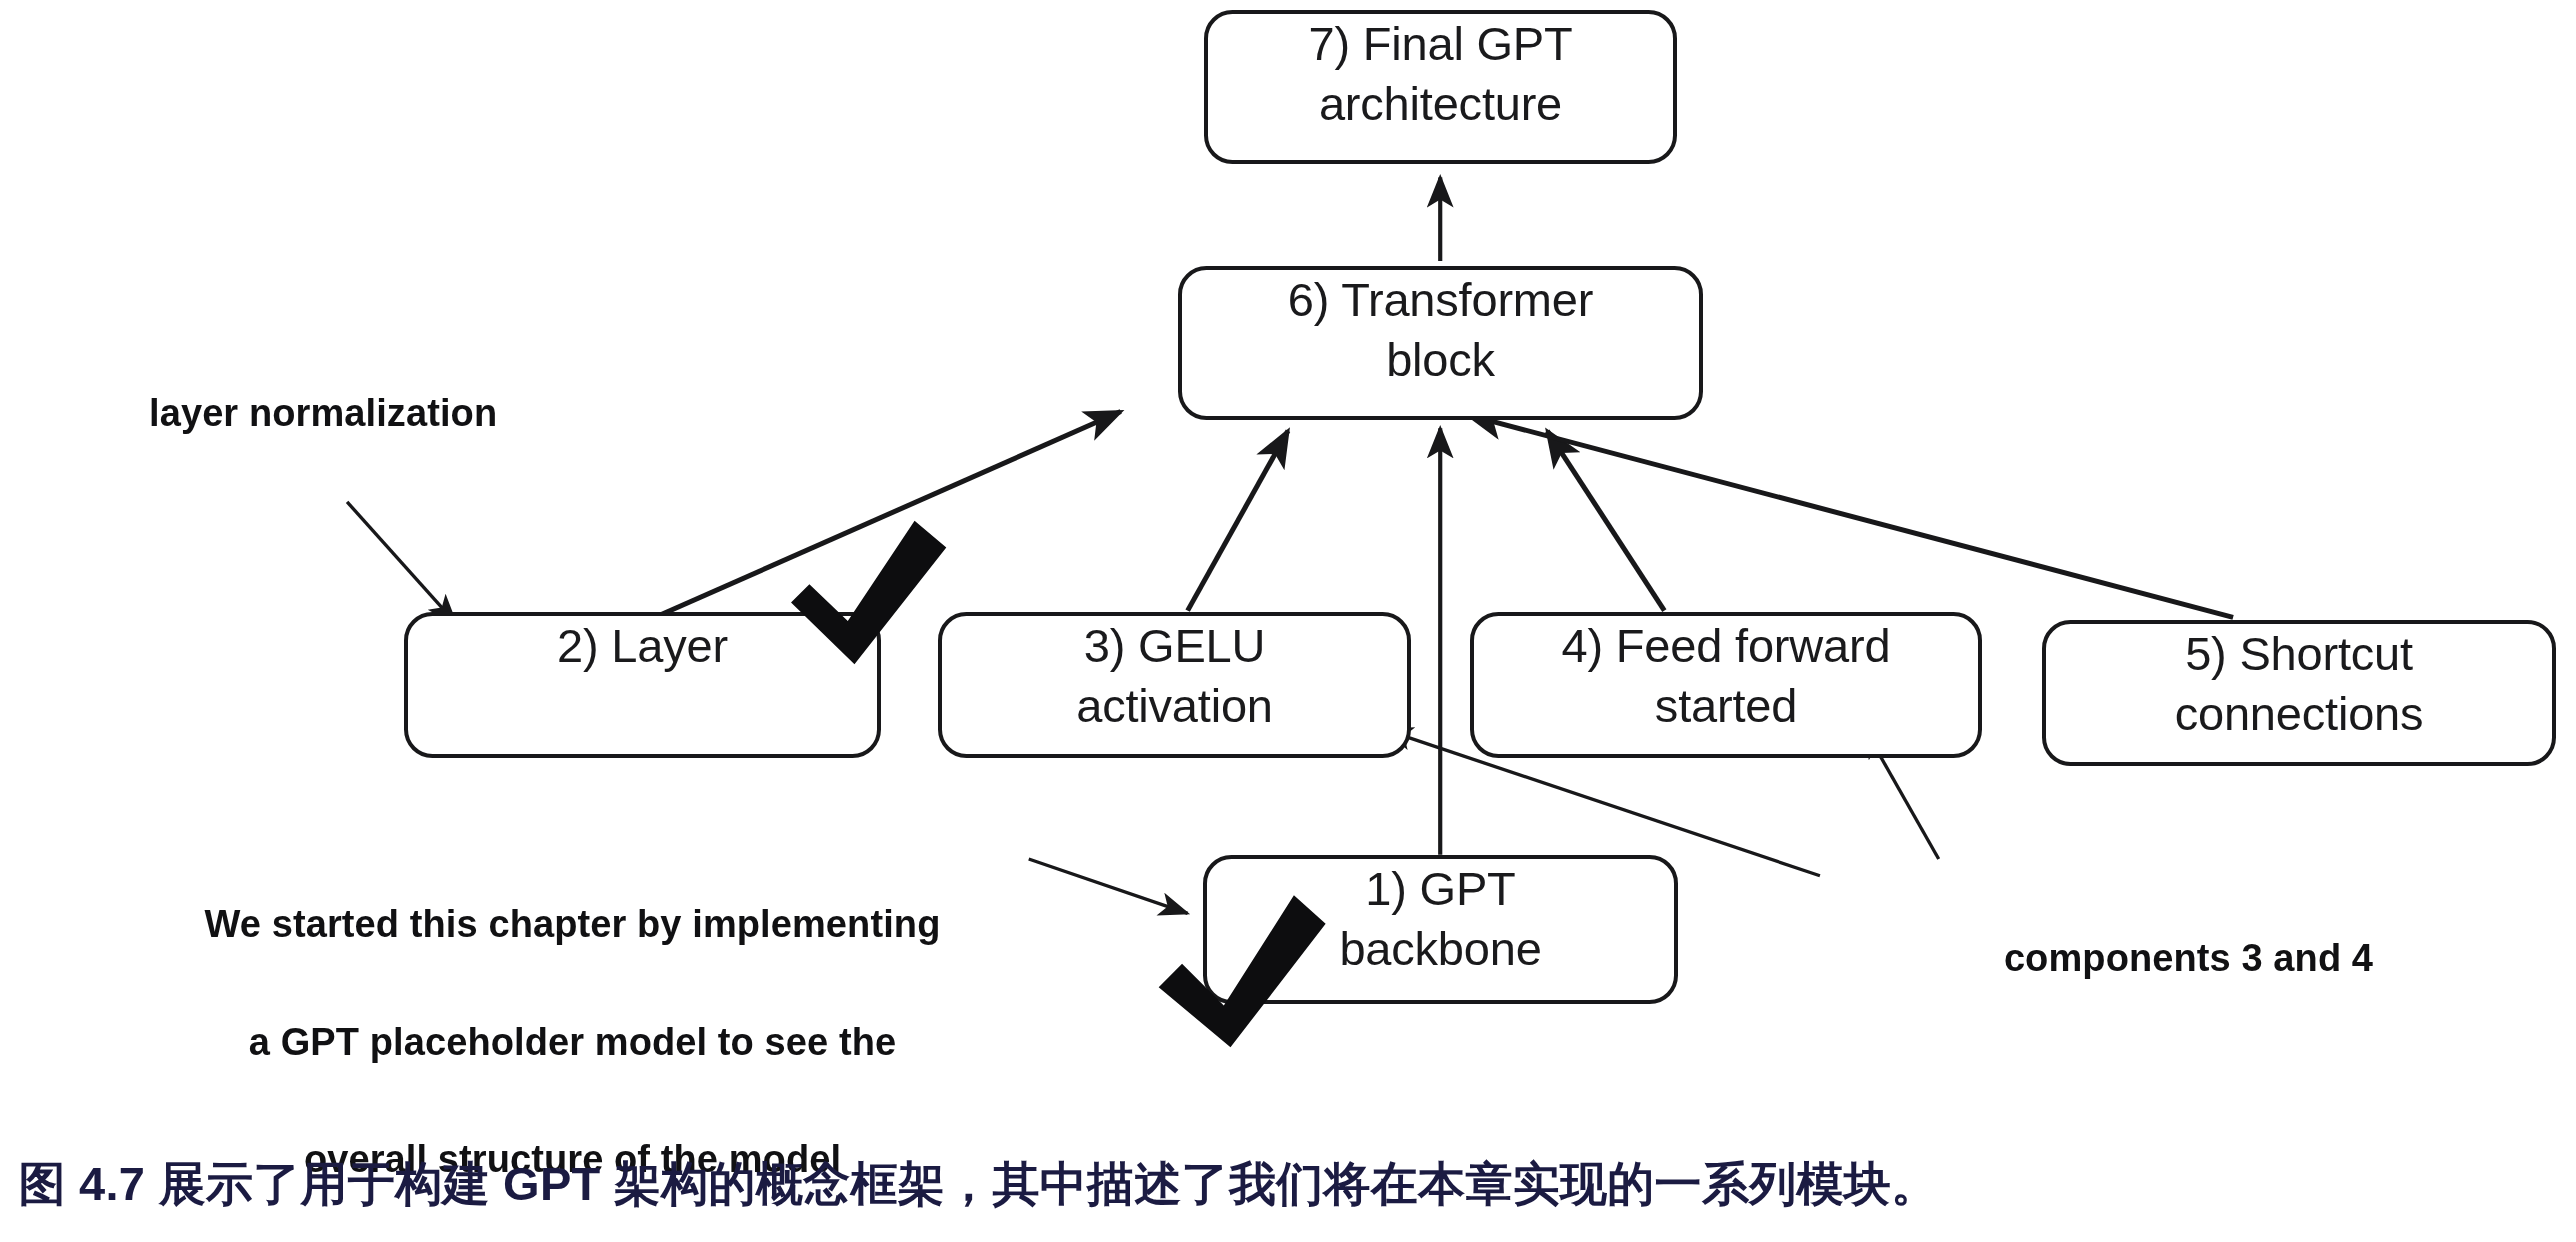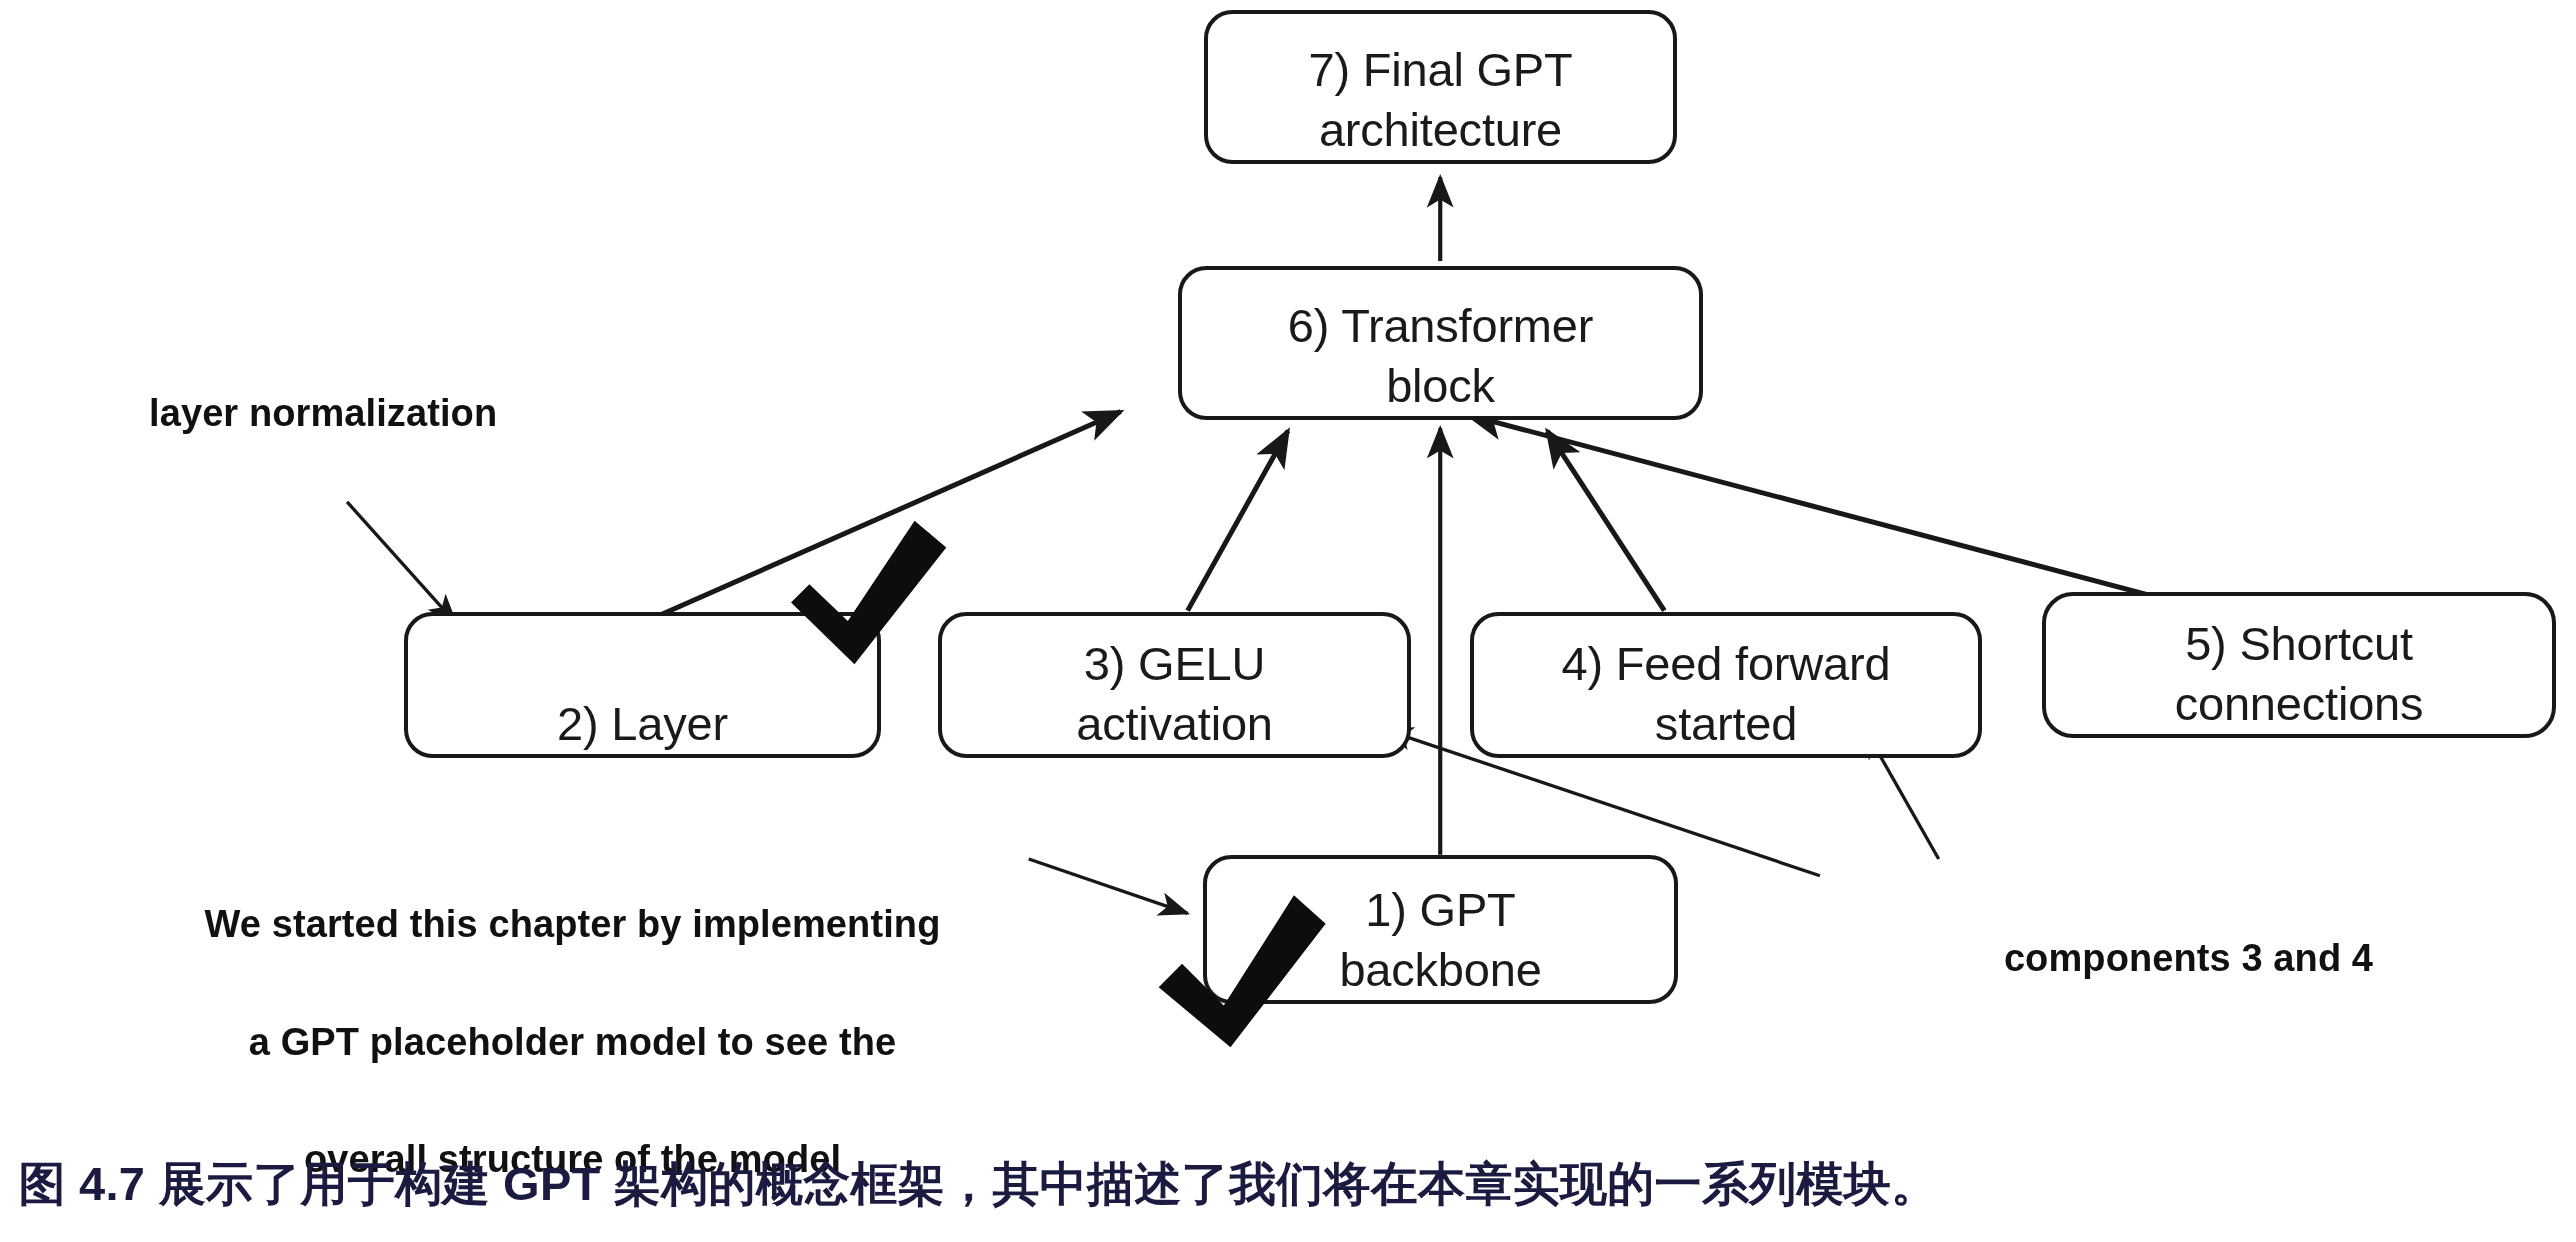--- a/index.html
+++ b/index.html
@@ -28,21 +28,21 @@
   }
   
   .node {
     position: absolute;
     border: 4.2px solid #18181a;
     border-radius: 28.4px;
     background: #ffffff;
     display: flex;
     flex-direction: column;
     align-items: center;
-    justify-content: flex-end;
+    justify-content: flex-start;
     color: #1a1a1c;
     font-family: "Liberation Sans", sans-serif;
     font-size: 47px;
     line-height: 1.28;
     letter-spacing: -0.2px;
     text-align: center;
     white-space: pre-line;
     z-index: 3;
   }
   .node-line { display: block; }
@@ -156,21 +156,21 @@
   <div class="node" style="left:938px; top:612px; width:473px; height:146px;">
     <span class="node-line">3) GELU</span>
     <span class="node-line">activation</span>
   </div>
 
   <div class="node" style="left:1470px; top:612px; width:512px; height:146px;">
     <span class="node-line">4) Feed forward</span>
     <span class="node-line">started</span>
   </div>
 
-  <div class="node" style="left:2042px; top:592px; width:514px; height:146px;border-radius:31px;">
+  <div class="node" style="left:2042px; top:620px; width:514px; height:146px;">
     <span class="node-line">5) Shortcut</span>
     <span class="node-line">connections</span>
   </div>
 
   <div class="node" style="left:1203px; top:855px; width:475px; height:149px;">
     <span class="node-line">1) GPT</span>
     <span class="node-line">backbone</span>
   </div>
 
   <div class="annot" style="left:149px; top:325px; width:619px; text-align:left;">

